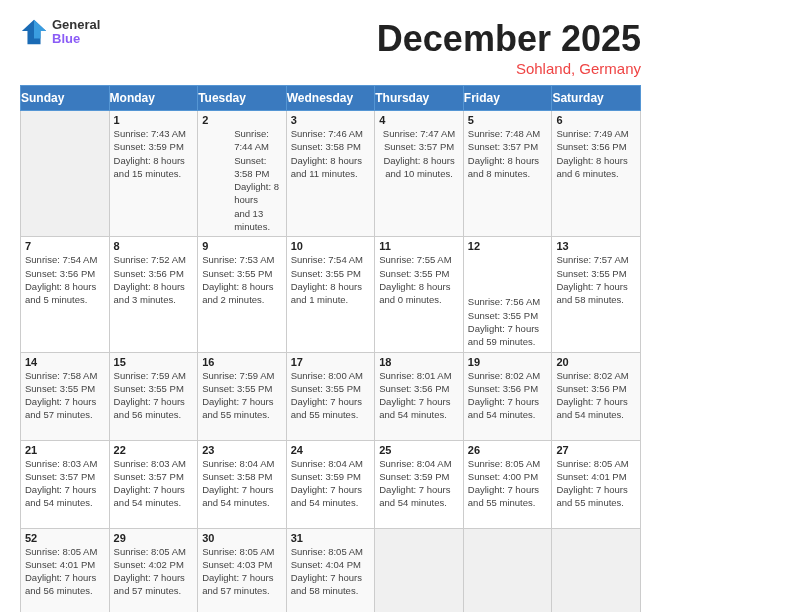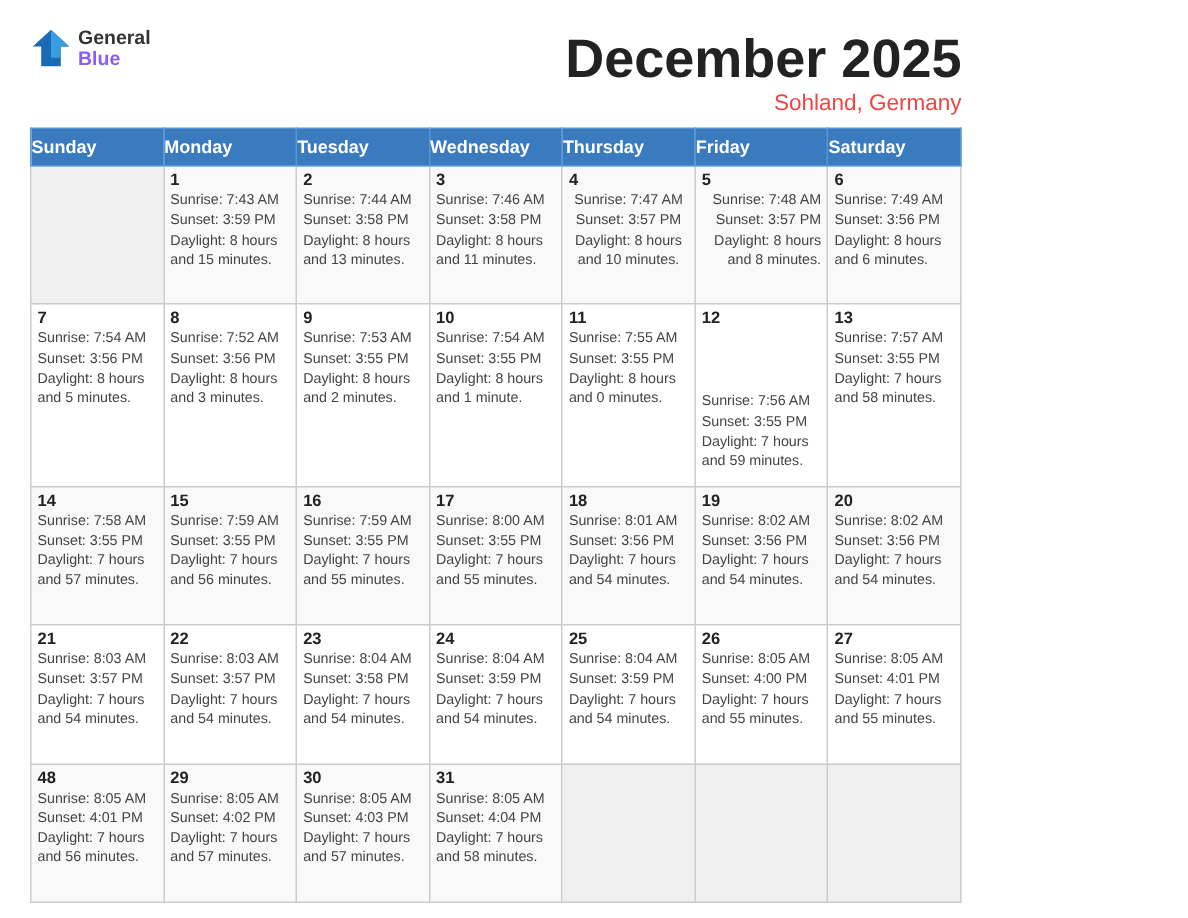--- a/index.html
+++ b/index.html
@@ -139,42 +139,42 @@
           <td class="empty-cell"></td>
           <td>
             <span class="day-number">1</span>
             <div class="day-info" style="white-space: pre-line;">Sunrise: 7:43 AM
 Sunset: 3:59 PM
 Daylight: 8 hours
 and 15 minutes.</div>
           </td>
           <td>
             <span class="day-number">2</span>
-            <div class="day-info" style="white-space: pre-line;">Sunrise: 7:44 AM
+            <div class="day-info" style="white-space: pre-line; margin-left: 32px;">Sunrise: 7:44 AM
 Sunset: 3:58 PM
 Daylight: 8 hours
 and 13 minutes.</div>
           </td>
           <td>
             <span class="day-number">3</span>
             <div class="day-info" style="white-space: pre-line;">Sunrise: 7:46 AM
 Sunset: 3:58 PM
 Daylight: 8 hours
 and 11 minutes.</div>
           </td>
           <td>
             <span class="day-number">4</span>
             <div class="day-info" style="white-space: pre-line; text-align: center;">Sunrise: 7:47 AM
 Sunset: 3:57 PM
 Daylight: 8 hours
 and 10 minutes.</div>
           </td>
           <td>
             <span class="day-number">5</span>
-            <div class="day-info" style="white-space: pre-line; text-align: right;">Sunrise: 7:48 AM
+            <div class="day-info" style="white-space: pre-line;">Sunrise: 7:48 AM
 Sunset: 3:57 PM
 Daylight: 8 hours
 and 8 minutes.</div>
           </td>
           <td>
             <span class="day-number">6</span>
             <div class="day-info" style="white-space: pre-line;">Sunrise: 7:49 AM
 Sunset: 3:56 PM
 Daylight: 8 hours
 and 6 minutes.</div>
@@ -328,21 +328,21 @@
           <td>
             <span class="day-number">27</span>
             <div class="day-info" style="white-space: pre-line;">Sunrise: 8:05 AM
 Sunset: 4:01 PM
 Daylight: 7 hours
 and 55 minutes.</div>
           </td>
         </tr>
         <tr>
           <td>
-            <span class="day-number">48</span>
+            <span class="day-number">52</span>
             <div class="day-info" style="white-space: pre-line;">Sunrise: 8:05 AM
 Sunset: 4:01 PM
 Daylight: 7 hours
 and 56 minutes.</div>
           </td>
           <td>
             <span class="day-number">29</span>
             <div class="day-info" style="white-space: pre-line;">Sunrise: 8:05 AM
 Sunset: 4:02 PM
 Daylight: 7 hours

